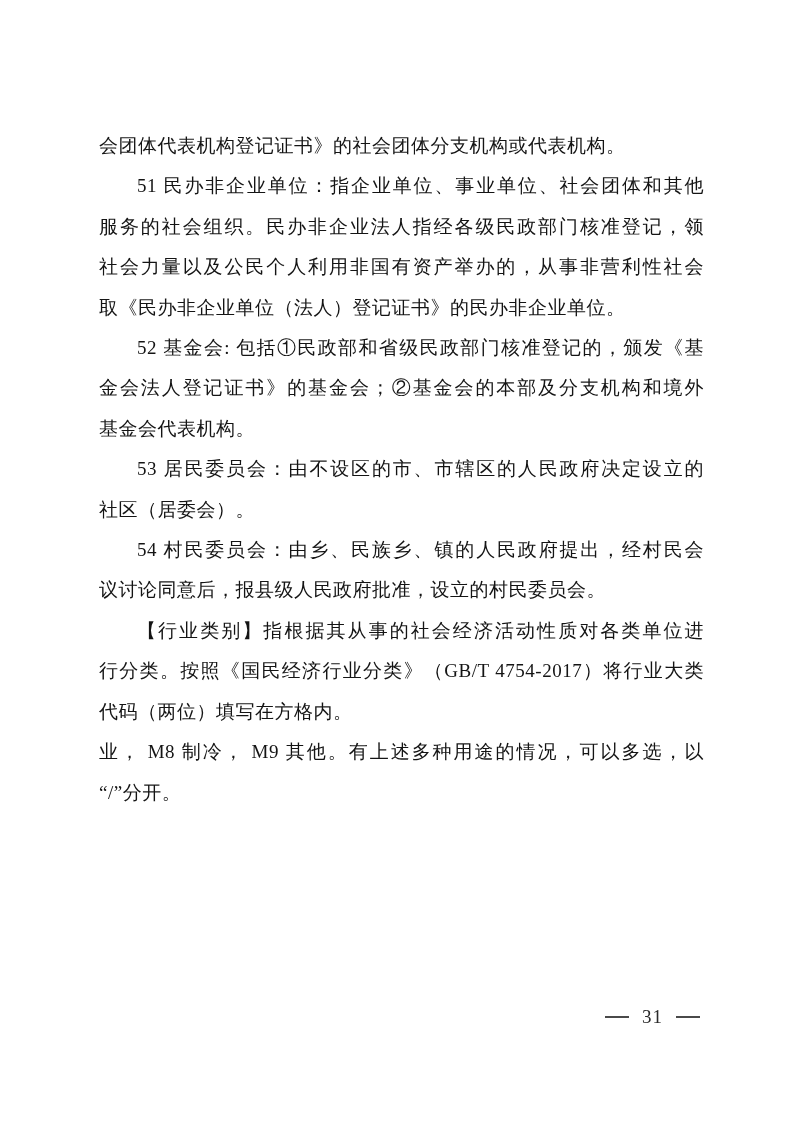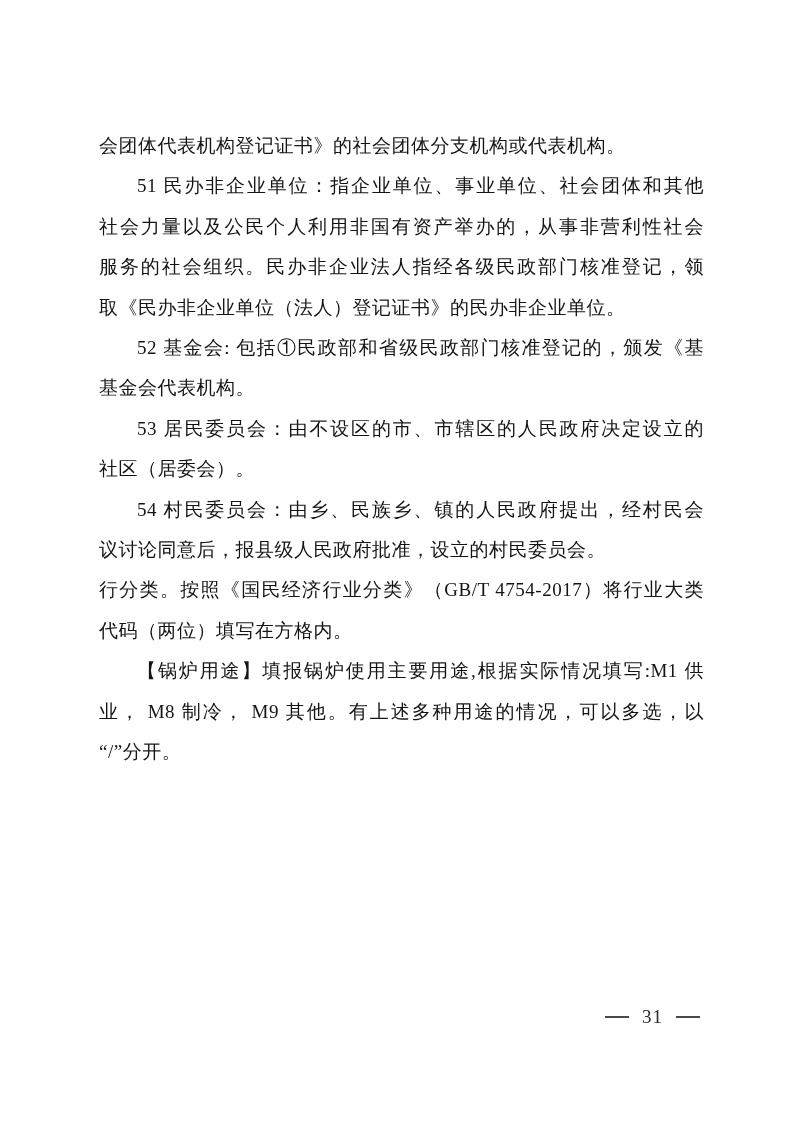--- a/index.html
+++ b/index.html
@@ -62,42 +62,43 @@
 <body>
 
 <div class="page">
 
   <div class="text-block">
       <div class="paragraph">
         <div class="line">会团体代表机构登记证书》的社会团体分支机构或代表机构。</div>
       </div>
       <div class="paragraph">
         <div class="line fill indent">51 民办非企业单位：指企业单位、事业单位、社会团体和其他</div>
+        <div class="line fill">服务的社会组织。民办非企业法人指经各级民政部门核准登记，领</div>
         <div class="line fill">社会力量以及公民个人利用非国有资产举办的，从事非营利性社会</div>
-        <div class="line fill">服务的社会组织。民办非企业法人指经各级民政部门核准登记，领</div>
         <div class="line">取《民办非企业单位（法人）登记证书》的民办非企业单位。</div>
       </div>
       <div class="paragraph">
         <div class="line fill indent">52 基金会: 包括①民政部和省级民政部门核准登记的，颁发《基</div>
+        <div class="line fill">金会法人登记证书》的基金会；②基金会的本部及分支机构和境外</div>
         <div class="line">基金会代表机构。</div>
       </div>
       <div class="paragraph">
         <div class="line fill indent">53 居民委员会：由不设区的市、市辖区的人民政府决定设立的</div>
         <div class="line">社区（居委会）。</div>
       </div>
       <div class="paragraph">
         <div class="line fill indent">54 村民委员会：由乡、民族乡、镇的人民政府提出，经村民会</div>
         <div class="line">议讨论同意后，报县级人民政府批准，设立的村民委员会。</div>
       </div>
       <div class="paragraph">
+        <div class="line fill indent">【行业类别】指根据其从事的社会经济活动性质对各类单位进</div>
         <div class="line fill">行分类。按照《国民经济行业分类》（GB/T 4754-2017）将行业大类</div>
         <div class="line">代码（两位）填写在方格内。</div>
       </div>
       <div class="paragraph">
-        <div class="line fill indent">【锅炉用途】填报锅炉使用主要用途,根据实际情况填写:M1 供</div>
         <div class="line fill">业， M8 制冷， M9 其他。有上述多种用途的情况，可以多选，以</div>
         <div class="line">“/”分开。</div>
       </div>
     </div>
 
   <div class="footer">
     <span class="dash"></span><span class="page-num">31</span><span class="dash"></span>
   </div>
 
 </div>

